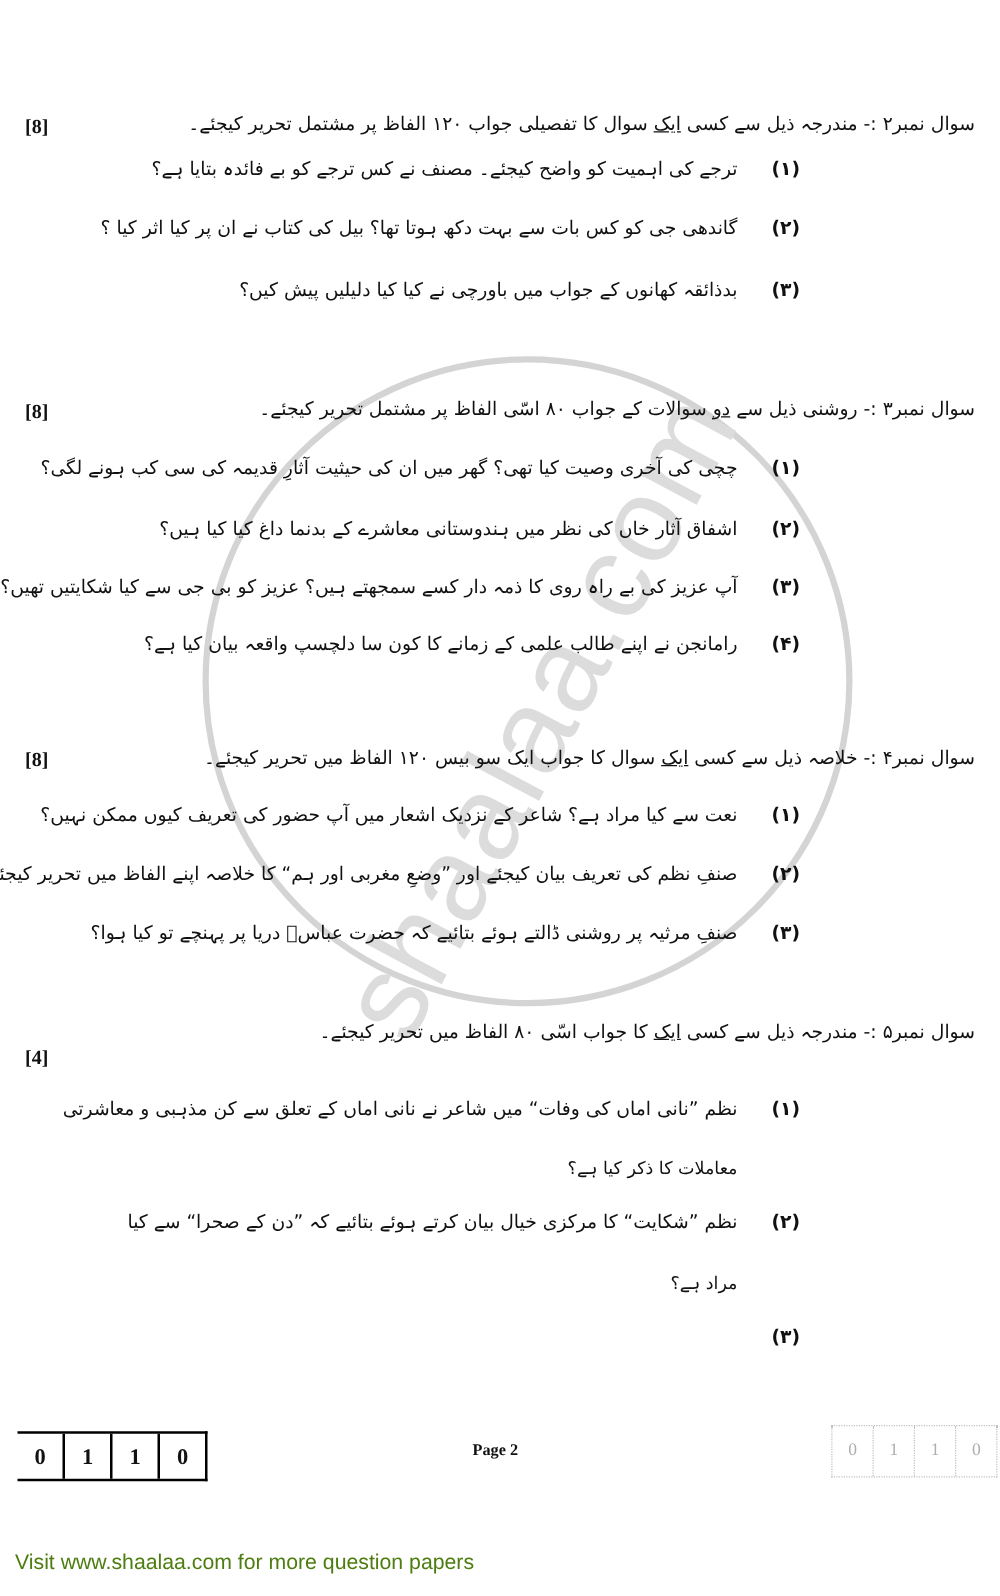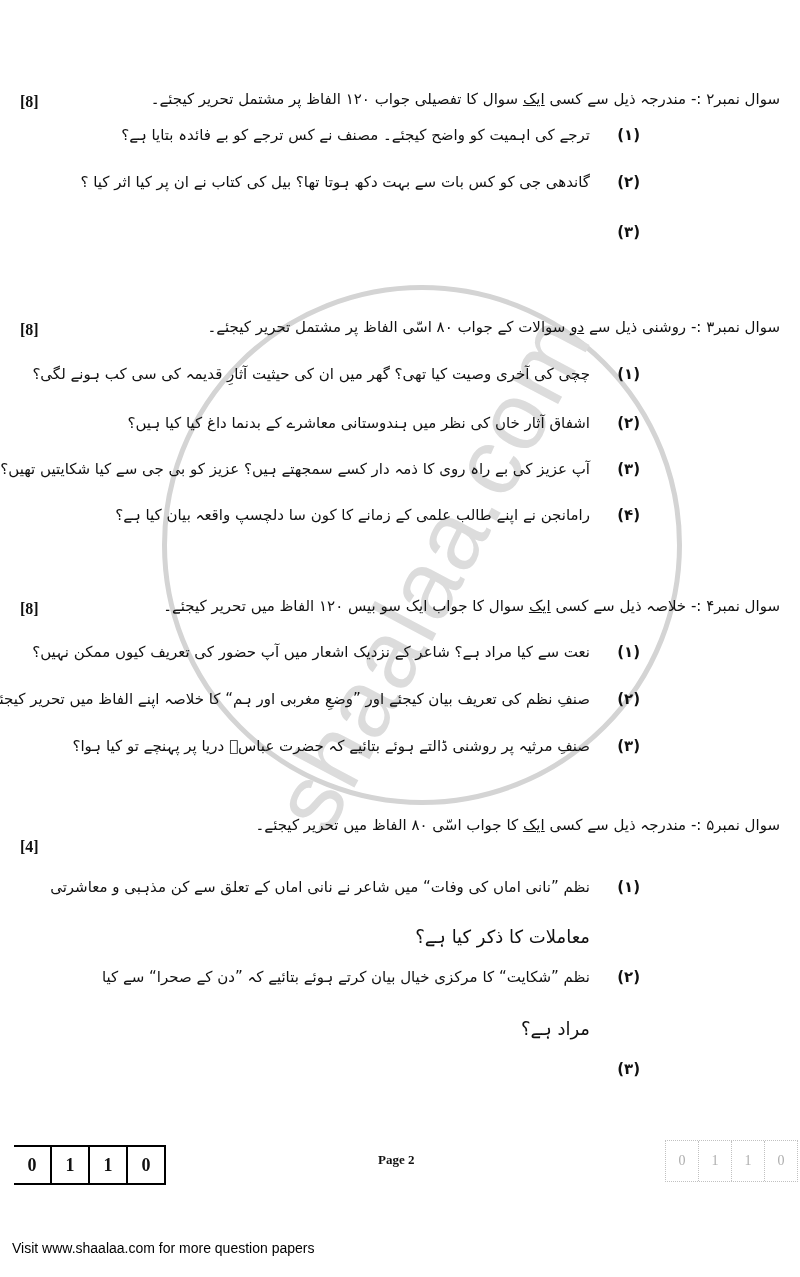--- a/index.html
+++ b/index.html
@@ -26,21 +26,21 @@
     font-weight: normal; font-size: 15px; white-space: nowrap;
   }
   .heading .underline { text-decoration: underline; }
   .item {
     position: absolute; right: 160px; direction: rtl; font-family: "DejaVu Sans", sans-serif;
     font-size: 15px; white-space: nowrap; display: flex; align-items: baseline;
   }
   .item .num { width: 50px; display: inline-block; font-weight: bold; }
   .item .text { display: inline-block; }
   .cont {
-    position: absolute; direction: rtl; font-size: 18px; white-space: nowrap;
+    position: absolute; direction: rtl; font-size: 14px; white-space: nowrap;
   }
   .code-box {
     position: absolute; left: 14px; top: 1145px; display: flex;
     border-top: 2px solid #000; border-bottom: 2px solid #000; border-right: 2px solid #000;
   }
   .code-cell {
     width: 36px; height: 36px; display: flex; align-items: center; justify-content: center;
     font-family: "Liberation Serif", serif; font-weight: bold; font-size: 18px;
     border-left: 2px solid #000;
   }
@@ -54,21 +54,21 @@
     border: 1px dotted #999; opacity: 0.6;
   }
   .faded-cell {
     width: 32px; height: 40px; display: flex; align-items: center; justify-content: center;
     font-family: "Liberation Serif", serif; font-size: 14px; color: #777;
     border-left: 1px dotted #999;
   }
   .faded-cell.first { border-left: none; }
   .footer {
     position: absolute; left: 12px; top: 1240px; font-family: "Liberation Sans", sans-serif;
-    font-size: 14px; color: #000000;
+    font-size: 17px; color: #4d7c0f;
   }
 </style>
 </head>
 <body>
 
 <div class="watermark"></div>
 <div class="watermark-text">shaalaa.com</div>
 
 <div class="section">
   <span class="marks" style="top:93px">[8]</span>
@@ -80,20 +80,21 @@
   <div class="item" style="top:126px">
     <span class="num">(۱)</span>
     <span class="text">ترجے کی اہمیت کو واضح کیجئے۔ مصنف نے کس ترجے کو بے فائدہ بتایا ہے؟</span>
   </div>
   <div class="item" style="top:173px;right:160px">
     <span class="num">(۲)</span>
     <span class="text">گاندھی جی کو کس بات سے بہت دکھ ہوتا تھا؟ بیل کی کتاب نے ان پر کیا اثر کیا ؟</span>
   </div>
   <div class="item" style="top:223px">
     <span class="num">(۳)</span>
+    <span class="text">بدذائقہ کھانوں کے جواب میں باورچی نے کیا کیا دلیلیں پیش کیں؟</span>
   </div>
 </div>
 
 <div class="section">
   <span class="marks" style="top:321px">[8]</span>
   <div class="heading" style="top:318px">
     <span>سوال نمبر۳ :- روشنی ذیل سے</span>
     <span class="underline">دو</span>
     <span>سوالات کے جواب ۸۰ اسّی الفاظ پر مشتمل تحریر کیجئے۔</span>
   </div>

